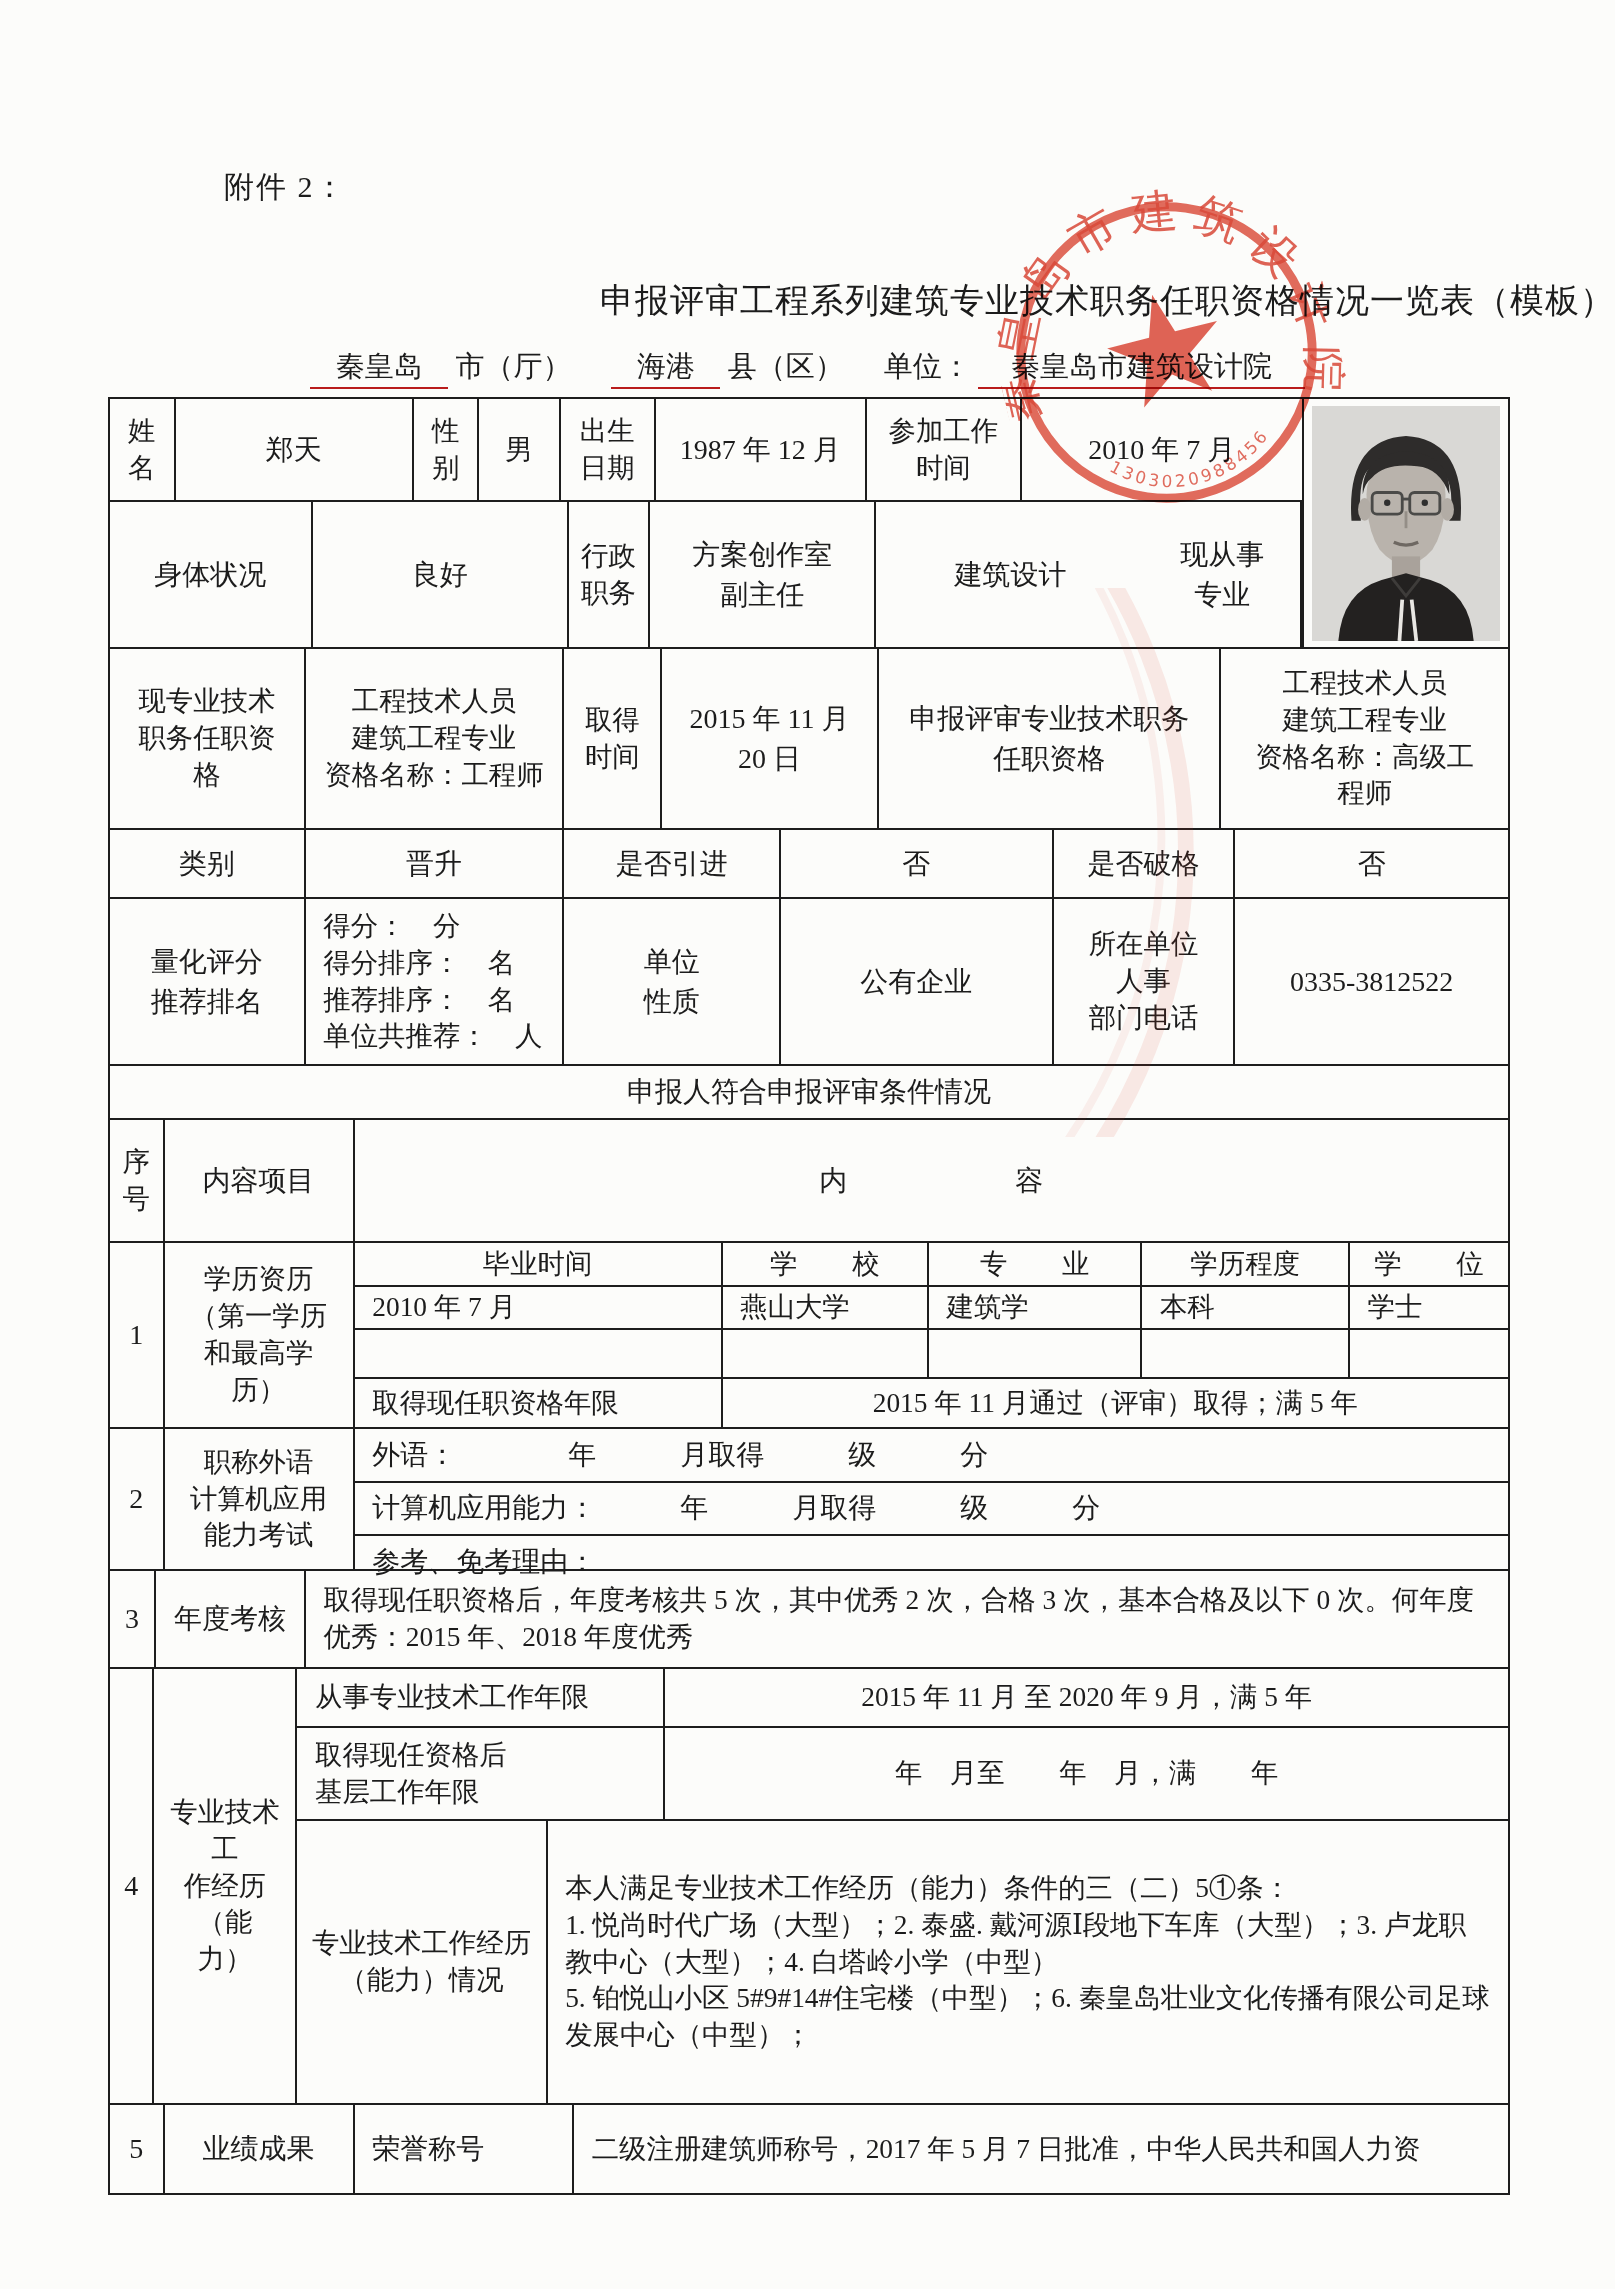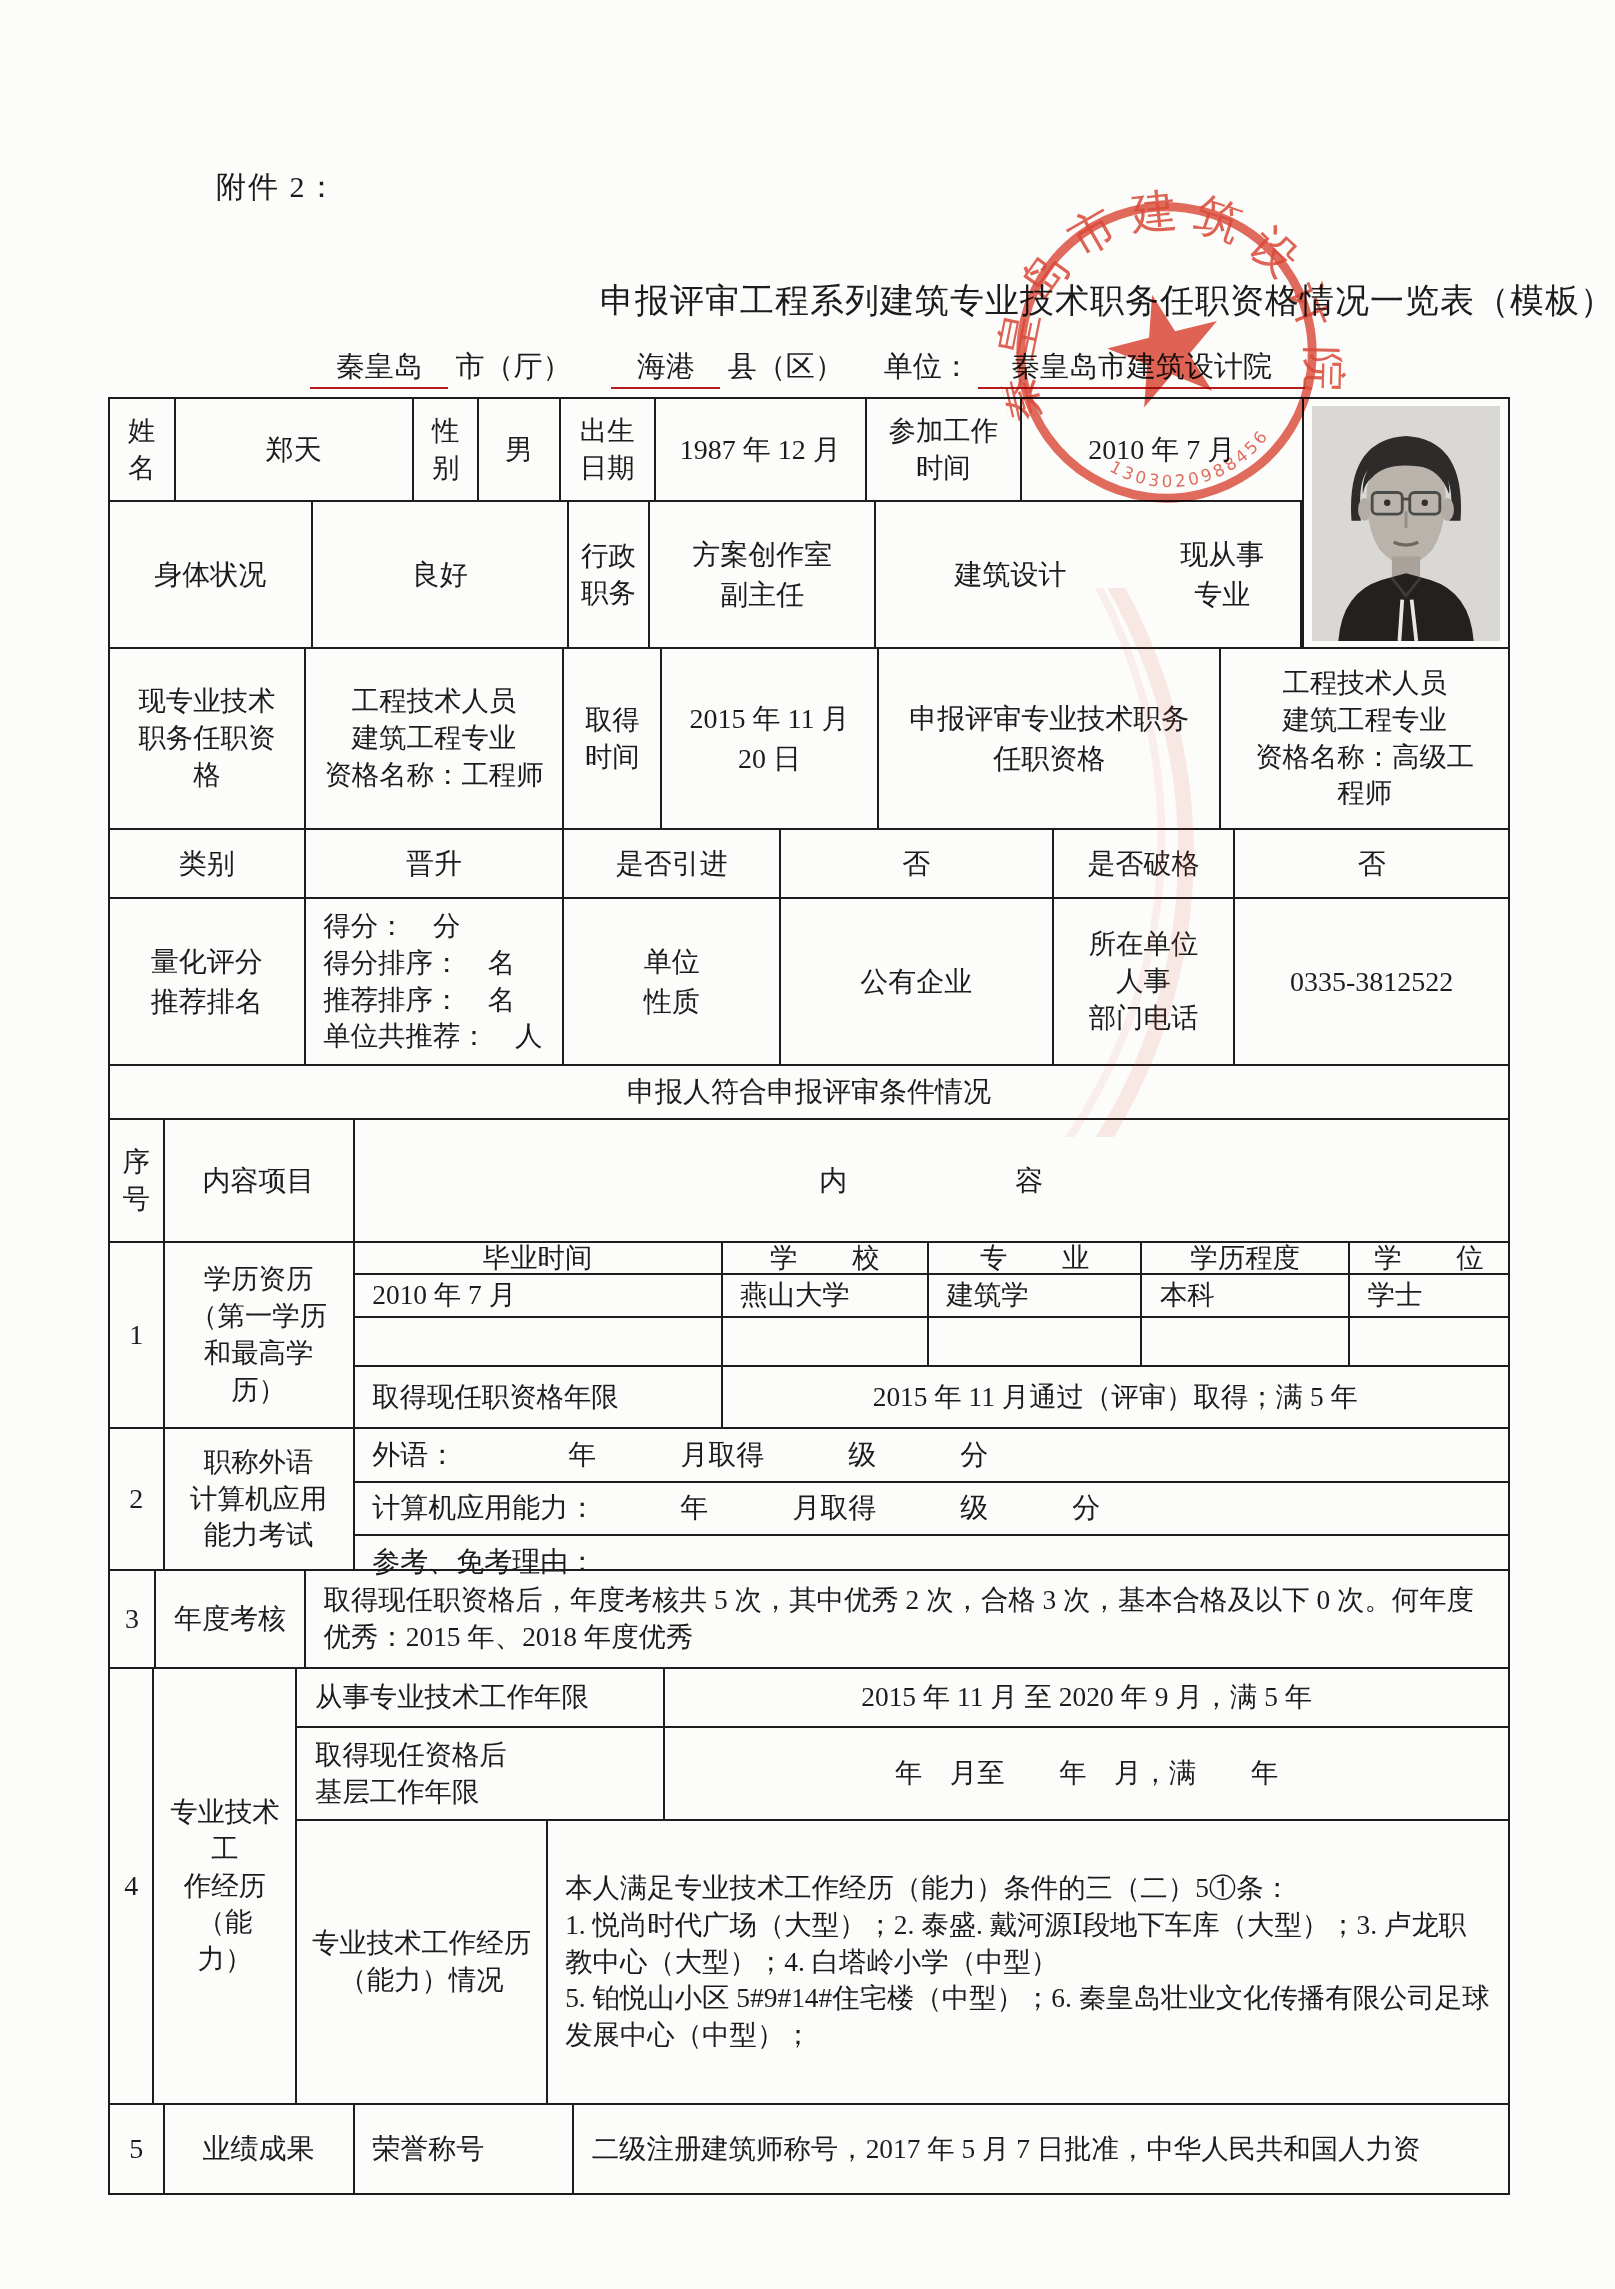--- a/index.html
+++ b/index.html
@@ -1,19 +1,19 @@
 <!DOCTYPE html>
 <html><head>
 <meta charset="utf-8">
 <style>
   * { margin:0; padding:0; box-sizing:border-box; }
   body { background:#9a9a9a; font-family:"Liberation Serif","DejaVu Serif",serif; }
   .page { position:relative; width:1615px; height:2290px; background:#fcfcfa; overflow:hidden;
           color:#1c1c1c; margin:0 auto; }
-  .attachment { position:absolute; top:167px; left:216px; font-size:30px; letter-spacing:2px; }
+  .attachment { position:absolute; top:167px; left:224px; font-size:30px; letter-spacing:2px; }
   .form-title { position:absolute; top:278px; left:0; width:100%; text-align:right;
                 font-size:34px; letter-spacing:1px; }
   .form-subtitle { position:absolute; top:347px; left:0; width:100%; text-align:center;
                    font-size:29px; }
   .form-subtitle span { display:inline-block; }
   .u { border-bottom:2px solid #b91c1c; padding:0 25.5px; text-align:center; }
   .u.wide { padding:0 33px; }
   .gap { width:25.5px; }
 
   .tbl { position:absolute; top:397px; left:108px; width:1402px;
@@ -167,21 +167,21 @@
       <div class="c end">内　　　　　　容</div>
     </div>
 
     <div class="trow" style="height:186px">
       <div class="c" style="width:3.9%">1</div>
       <div class="c small" style="width:13.6%">学历资历
 （第一学历
 和最高学
 历）</div>
       <div class="stack" style="flex:1 1 auto">
-        <div class="srow" style="height:32px">
+        <div class="srow" style="height:44px">
           <div class="c small" style="width:31.9%">毕业时间</div>
           <div class="c small" style="width:17.9%">学　　校</div>
           <div class="c small" style="width:18.5%">专　　业</div>
           <div class="c small" style="width:18%">学历程度</div>
           <div class="c small end">学　　位</div>
         </div>
         <div class="srow" style="height:43px">
           <div class="c small left" style="width:31.9%">2010 年 7 月</div>
           <div class="c small left" style="width:17.9%">燕山大学</div>
           <div class="c small left" style="width:18.5%">建筑学</div>

